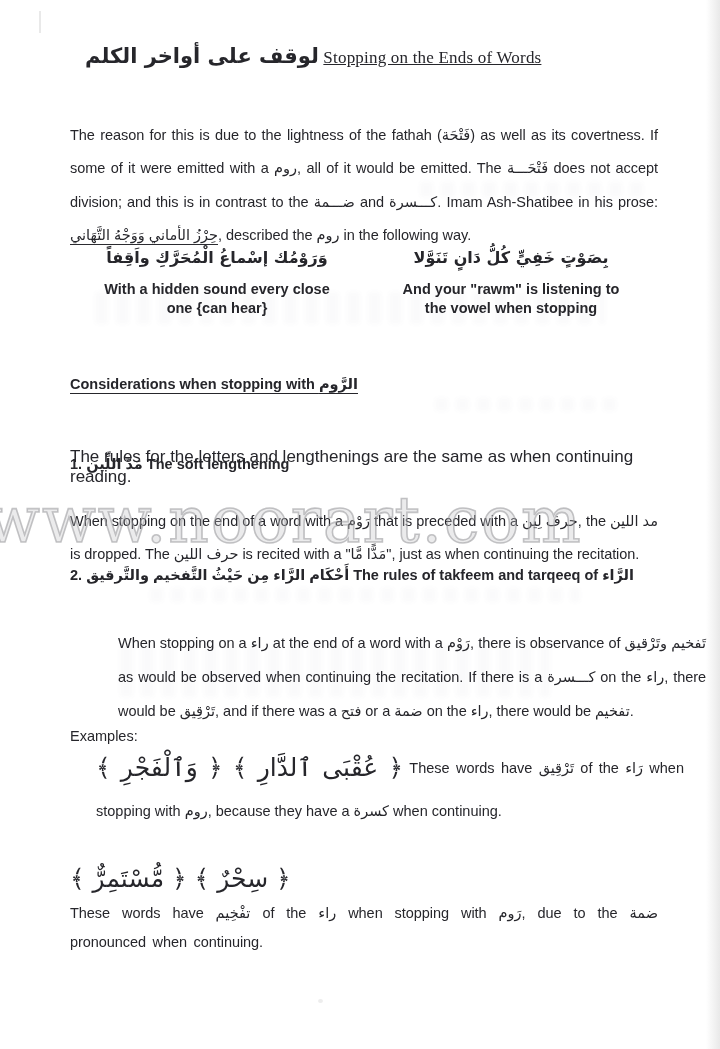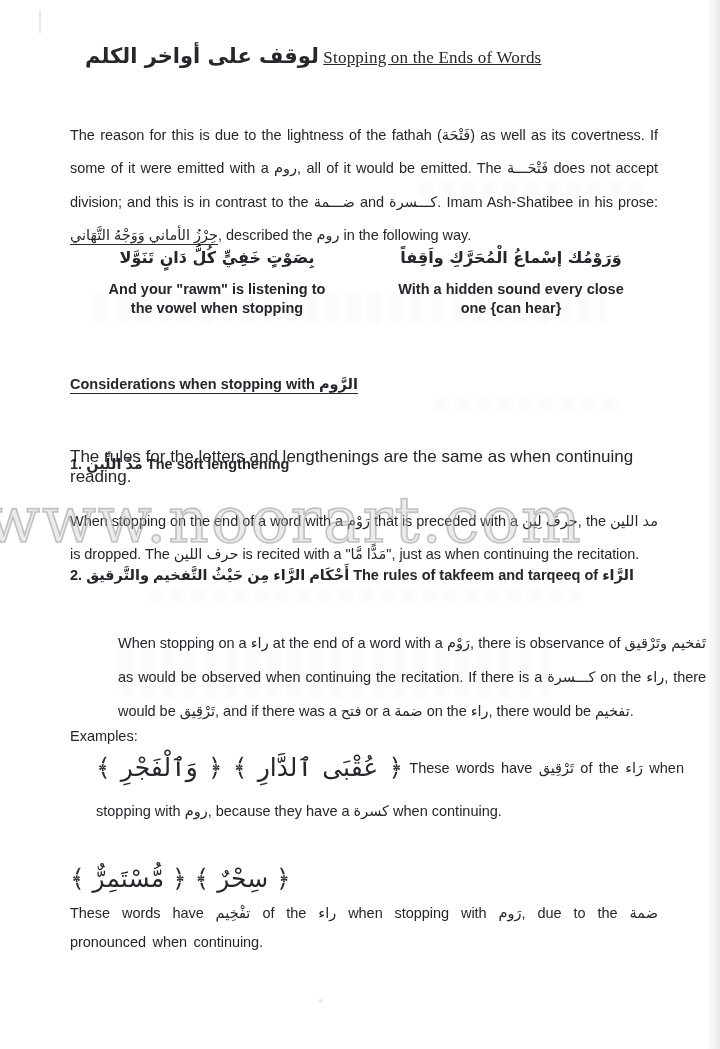--- a/index.html
+++ b/index.html
@@ -74,26 +74,26 @@
 
 <div class="abs hdr">
   <span class="hdr-ar">لوقف على أواخر الكلم</span>
   <span class="hdr-en">Stopping on the Ends of Words</span>
 </div>
 
 <p class="abs content-col para p-intro"><span>The reason for this is due to the lightness of the fathah (فَتْحَة) as well as its covertness. If some of it were emitted with a روم, all of it would be emitted.  The فَتْحَـــة does not accept division; and this is in contrast to the ضـــمة and كـــسرة.  Imam Ash-Shatibee in his prose: </span><span class="u-ar">حِرْزُ الأماني وَوَجْهُ التَّهَاني</span><span>, described the روم in the following way.</span></p>
 
 <div class="abs content-col poem">
   <div class="poem-col">
+    <div class="poem-ar" dir="rtl">وَرَوْمُك إسْماعُ الْمُحَرَّكِ واَقِفاً</div>
+    <div class="poem-en">With a hidden sound every close one {can hear}</div>
+  </div>
+  <div class="poem-col">
     <div class="poem-ar" dir="rtl">بِصَوْتٍ خَفِيٍّ كُلُّ دَانٍ تَنَوَّلا</div>
     <div class="poem-en">And your "rawm" is listening to the vowel when stopping</div>
-  </div>
-  <div class="poem-col">
-    <div class="poem-ar" dir="rtl">وَرَوْمُك إسْماعُ الْمُحَرَّكِ واَقِفاً</div>
-    <div class="poem-en">With a hidden sound every close one {can hear}</div>
   </div>
 </div>
 
 <div class="abs content-col bold-line h-cons">Considerations when stopping with الرَّوم</div>
 
 <p class="abs content-col p-rules">The rules for the letters and lengthenings are the same as when continuing reading.</p>
 
 <div class="abs content-col bold-line h-p1">1. مَدّ اللِّين The soft lengthening</div>
 <p class="abs content-col para p-p1">When stopping on the end of a word with a رَوْم that is preceded with a حرف لِين, the مد اللين is dropped.  The حرف اللين is recited with a "مَدًّا مَّا", just as when continuing the recitation.</p>
 

